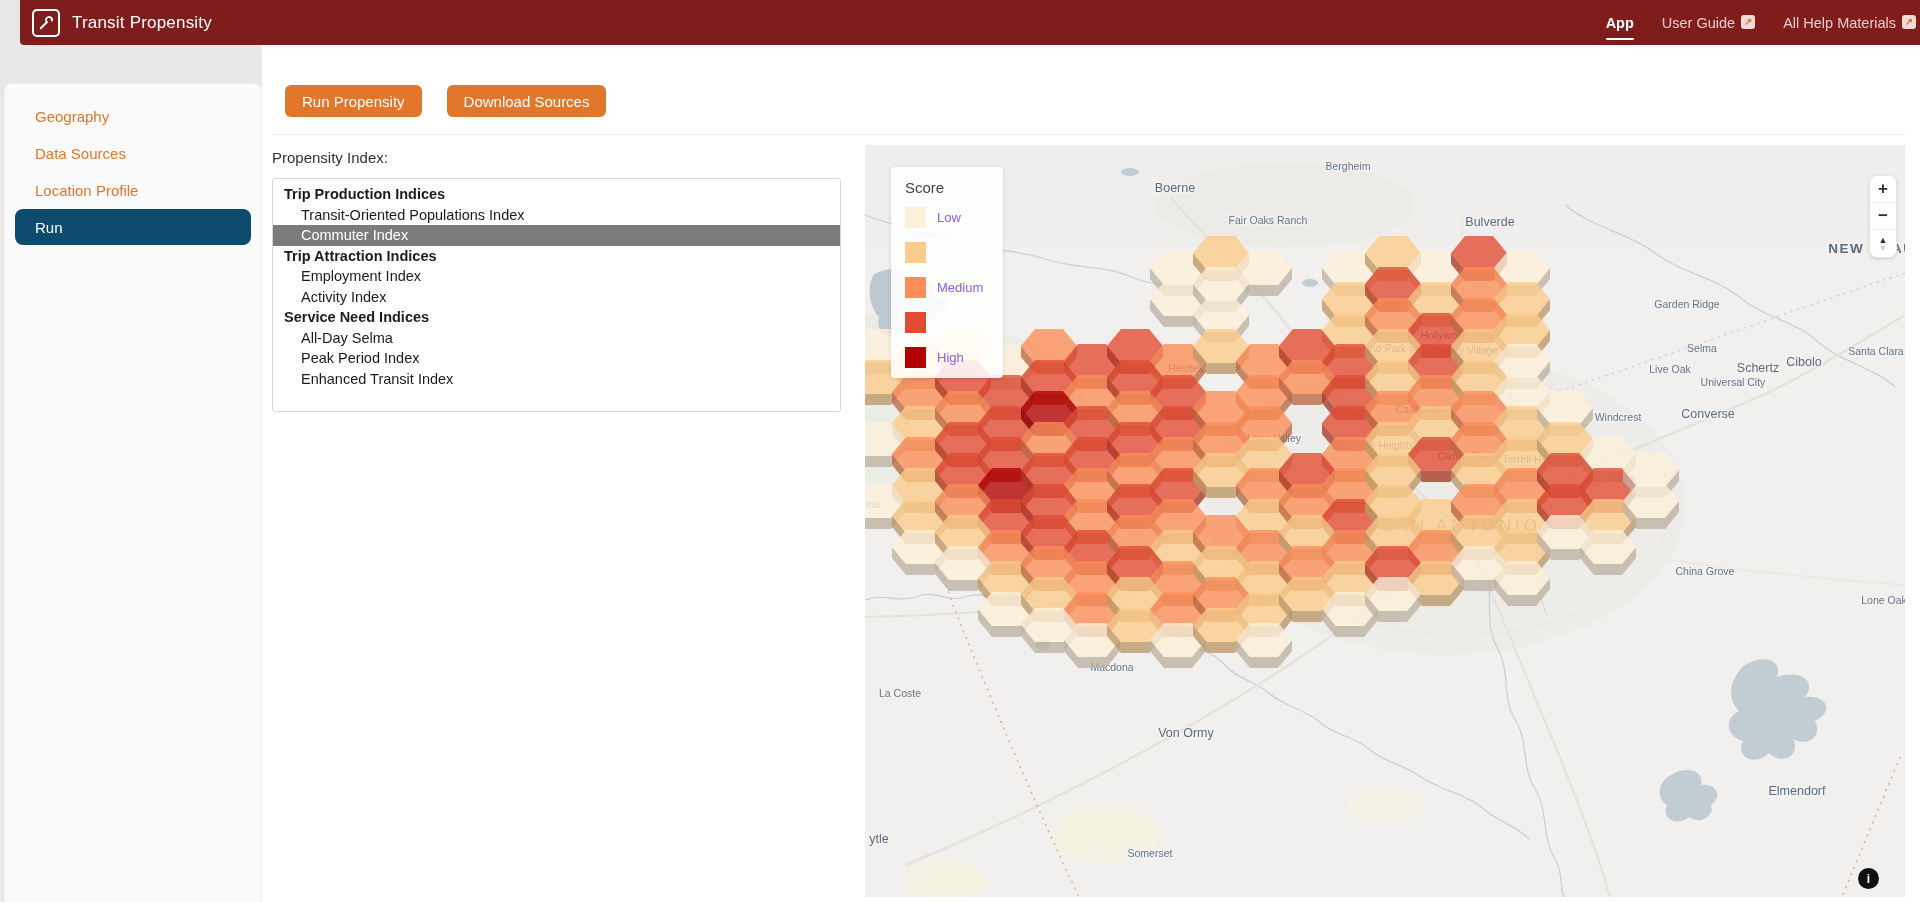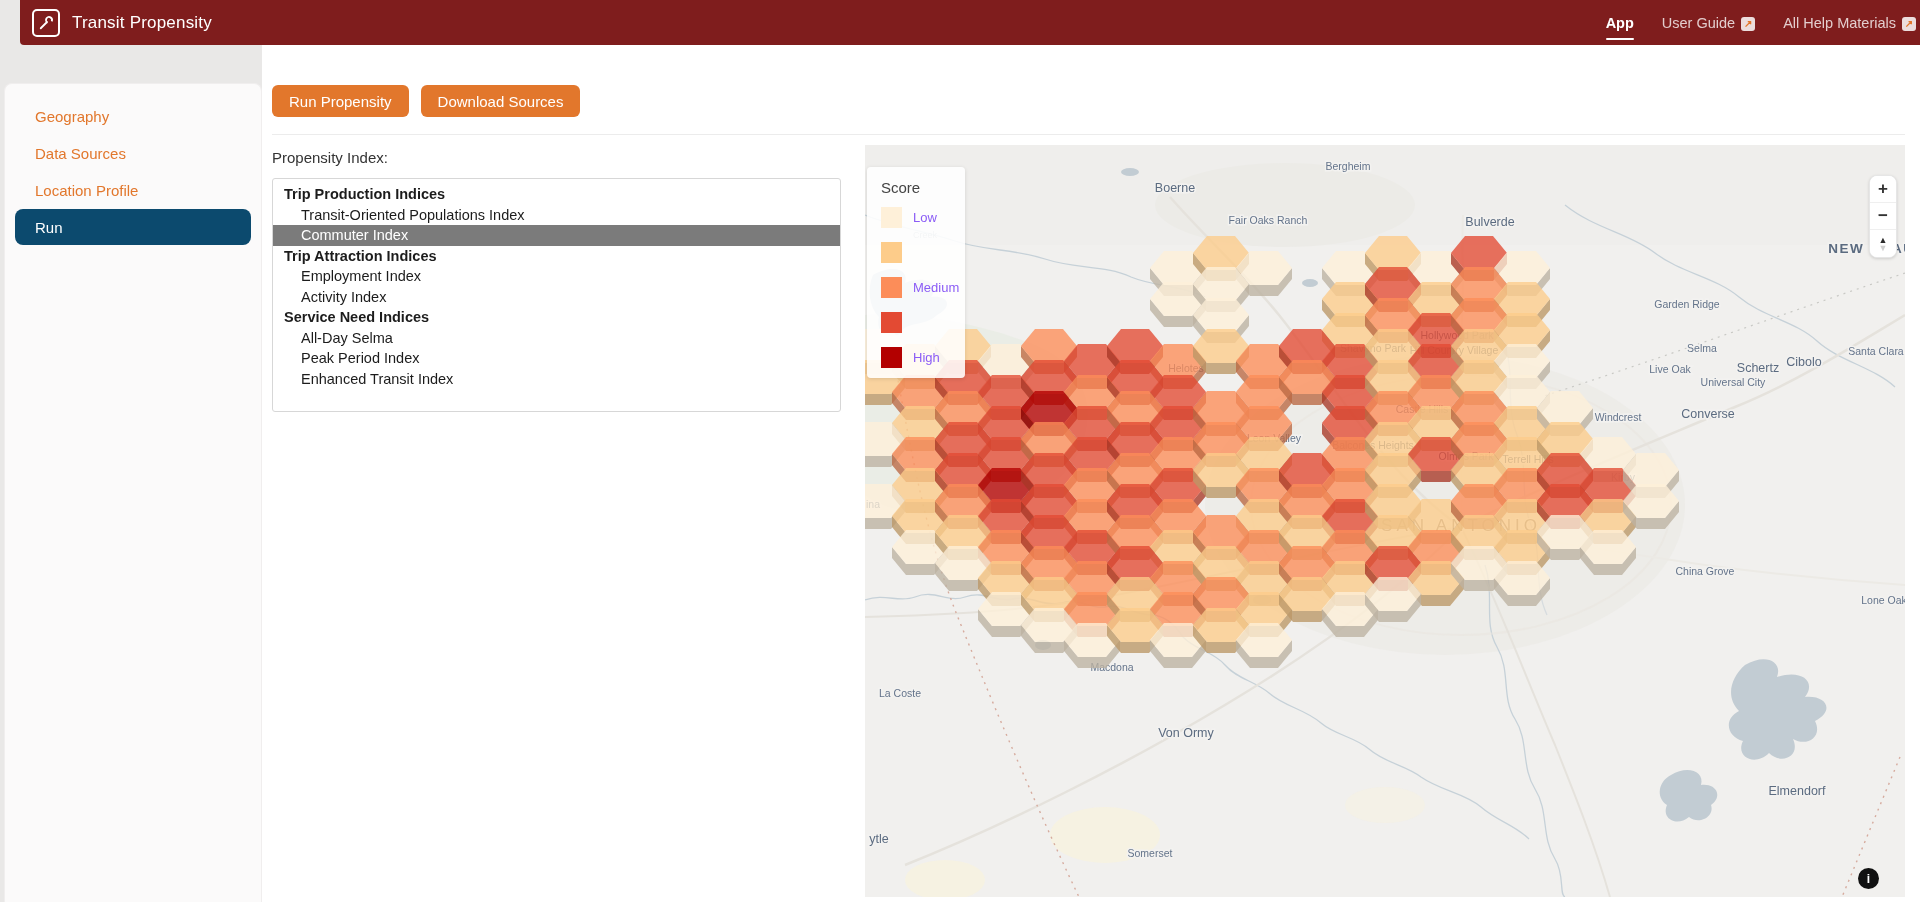--- a/index.html
+++ b/index.html
@@ -9,41 +9,41 @@
   
   .header { position:absolute; left:0; top:0; width:1920px; height:45px;
     background:#7f1d1d; display:flex; align-items:center; padding:0 24px 0 12px;
     border-radius:0 0 4px 4px; z-index:50;margin-left:20px; }
   .logo-box { width:28px; height:28px; border:2px solid #fff; border-radius:5px;
     display:flex; align-items:center; justify-content:center; margin-right:12px; }
   .app-title { color:#fff; font-size:17px; letter-spacing:.2px; }
   .header-spacer { flex:1; }
   .nav { display:flex; align-items:center; gap:28px; }
   .nav-item { color:rgba(255,255,255,.78); font-size:14.5px; text-decoration:none;
-    display:flex; align-items:flex-end; gap:6px; cursor:pointer; }
+    display:flex; align-items:flex-start; gap:6px; cursor:pointer; }
   .nav-item.active { color:#fff; font-weight:bold; position:relative; }
   .nav-item.active::after { content:""; position:absolute; left:0; right:0; bottom:-9px;
     height:2px; background:#fff; border-radius:1px; }
   .ext-icon { width:14px; height:14px; background:rgba(255,255,255,.85); color:#e2772c;
     border-radius:3px; font-size:10px; line-height:14px; text-align:center; font-weight:bold; }
 
   
   .sidebar { position:absolute; left:4px; top:83px; width:258px; height:819px;
     background:#fbfafa; border:1px solid #f0eeee; border-bottom:none;
     border-radius:8px 8px 0 0; padding-top:14px; }
   .side-item { height:37px; display:flex; align-items:center; padding-left:30px;
     color:#e2772c; font-size:15px; cursor:pointer; }
   .side-item.active { background:#0c4a6e; color:#fff; margin:0 10px; padding-left:20px;
     border-radius:8px; height:36px; }
 
   
   .main { position:absolute; left:262px; top:45px; width:1658px; height:857px; background:#fff; }
   .toolbar { position:absolute; left:10px; top:40px; display:flex; gap:12px; }
   .btn { background:#e2772c; color:#fff; border:none; border-radius:6px; height:32px;
-    padding:0 17px; font-size:15px; font-family:"Liberation Sans",sans-serif; cursor:pointer; }
+    padding:0 17px; font-size:15px; font-family:"Liberation Sans",sans-serif; cursor:pointer;margin-left:13px; }
   .toolbar-divider { position:absolute; left:10px; right:15px; top:89px; height:1px; background:#ececec; }
   .panel-label { position:absolute; left:10px; top:104px; font-size:15px; color:#333; }
   .listbox { position:absolute; left:10px; top:133px; width:569px; height:234px;
     background:#fff; border:1px solid #d7d7d7; border-radius:3px; padding:5px 0; overflow:hidden; }
   .tree-row { font-size:14.5px; line-height:20.5px; height:20.5px; color:#1c1c1c;
     white-space:nowrap; cursor:pointer; }
   .tree-row.group { font-weight:bold; padding-left:11px; }
   .tree-row.item { padding-left:28px; }
   .tree-row.top_item { padding-left:11px; }
   .tree-row.selected { background:#7b7b7b; color:#fff; }
@@ -53,21 +53,21 @@
     background:#f1f0ee; overflow:hidden; cursor:grab; }
   .map svg { position:absolute; left:0; top:0; }
   text.ml { text-anchor:middle; paint-order:stroke; stroke:#f3f2f0; stroke-width:3px;
     font-family:"Liberation Sans",sans-serif; }
   text.ml-small { font-size:10.5px; fill:#64748b; }
   text.ml-town  { font-size:12.5px; fill:#5b6b80; }
   text.ml-city  { font-size:17px; fill:#9a9188; letter-spacing:4px; stroke-width:2px; }
   text.ml-bigcity { font-size:13.5px; font-weight:bold; fill:#5b6b80; letter-spacing:1.5px; }
   text.ml-ghost { font-size:9px; fill:#94a0ac; stroke-width:0; opacity:.85; }
 
-  .legend { position:absolute; left:2px; top:22px; width:98px; z-index:20;
+  .legend { position:absolute; left:26px; top:22px; width:112px; z-index:20;
     background:rgba(255,255,255,.88); border-radius:4px; box-shadow:0 1px 4px rgba(0,0,0,.12);
     padding:12px 12px 10px 14px; }
   .legend-title { font-size:15px; color:#444; margin-bottom:10px; }
   .legend-row { display:flex; align-items:center; height:22px; margin-bottom:13px; }
   .legend-row:last-child { margin-bottom:0; }
   .swatch { width:21px; height:21px; margin-right:11px; flex:none; }
   .legend-label { font-size:13px; color:#8b5cf6; }
 
   .map-ctrl { position:absolute; right:8px; top:30px; width:28px; background:#fff;
     border:1px solid #e6e6e6; border-radius:8px; box-shadow:0 1px 3px rgba(0,0,0,.15);

